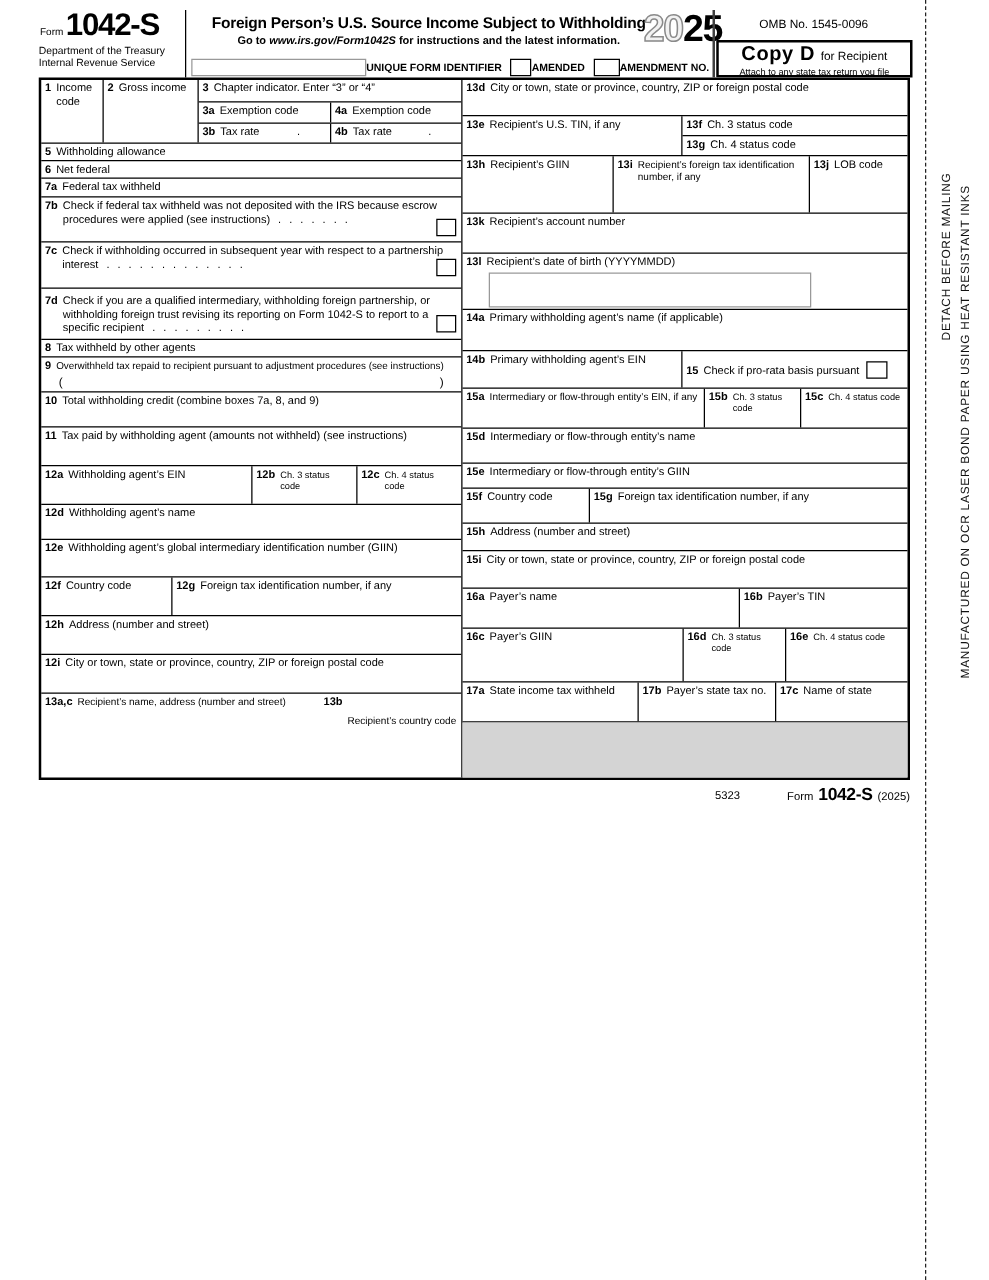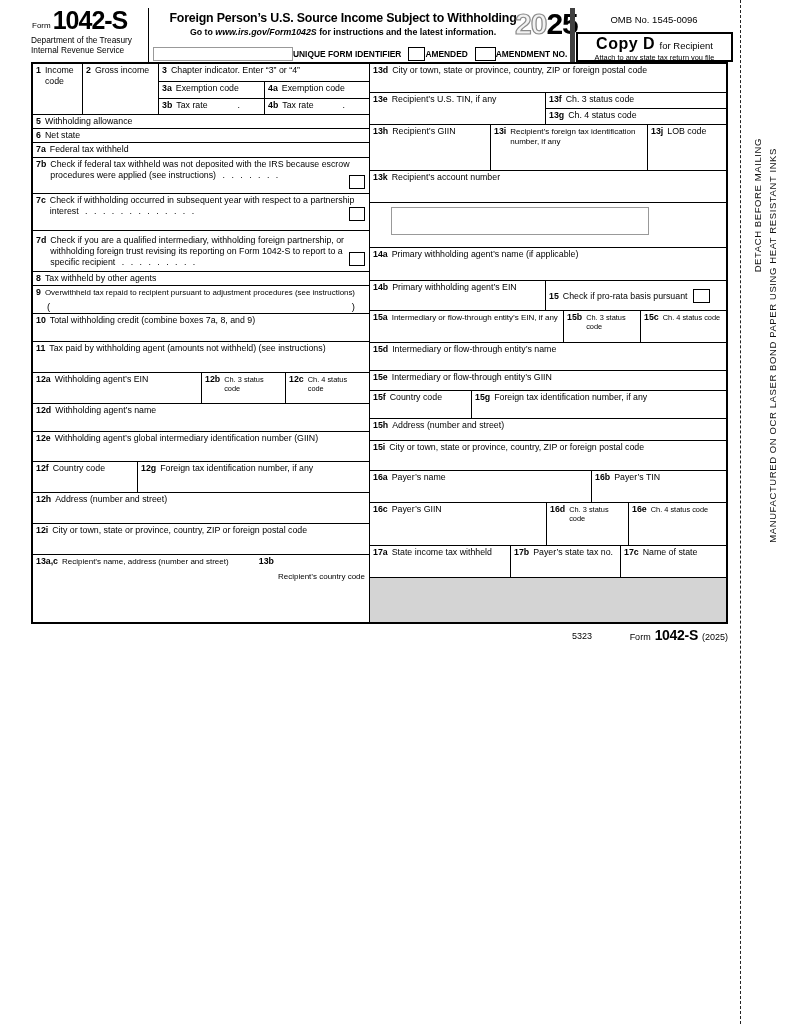--- a/index.html
+++ b/index.html
@@ -27,21 +27,21 @@
   .t1{width:382px;text-align:center;font-size:12.4px;font-weight:bold;margin-top:3px;letter-spacing:-.2px;}
   .t2{width:382px;text-align:center;font-size:8.8px;font-weight:bold;margin-top:2px;}
   .t2 .url{font-style:italic;}
   .t3{position:absolute;left:1px;bottom:1px;display:flex;align-items:center;white-space:nowrap;}
   .ufi-box{width:138px;height:12px;border:1px solid #999;background:#fff;}
   .hlab{font-size:8.4px;font-weight:bold;margin-left:0;}
   .hbox{width:15px;height:12px;border:1.3px solid #000;margin-left:7px;background:#fff;}
   .hbox.w{width:19px;}
   .year{position:absolute;left:484px;top:1px;font-size:30px;font-weight:bold;line-height:1;letter-spacing:-1px;}
   .yr-o{color:#f2f2f2;-webkit-text-stroke:1.2px #8a8a8a;}
-  .hd-right{position:absolute;left:539px;top:0;width:158px;height:54px;border-left:5px solid #404040;}
+  .hd-right{position:absolute;left:539px;top:0;width:158px;height:54px;border-left:2px solid #404040;}
   .omb{font-size:9.5px;text-align:center;margin-top:6px;}
   .copyd{position:absolute;left:1px;right:0;bottom:0;height:30px;border:2px solid #000;background:#fff;text-align:center;box-sizing:border-box;}
   .cd1{line-height:1;margin-top:2px;}
   .cd-big{font-size:16px;font-weight:bold;letter-spacing:.5px;}
   .cd-for{font-size:9.5px;}
   .cd2{font-size:7.4px;margin-top:1px;}
 
   
   .tbl{display:flex;width:697px;box-sizing:border-box;border:2px solid #000;margin-top:0;}
   .col-l{width:337px;box-sizing:border-box;border-right:1px solid #000;display:flex;flex-direction:column;}
@@ -167,21 +167,21 @@
 
         <div class="r bt" style="height:14px">
             <div class="c">
               <b class="fn">5</b>
               <span class="fl">Withholding allowance</span>
             </div>
           </div>
         <div class="r bt" style="height:14px">
             <div class="c">
               <b class="fn">6</b>
-              <span class="fl">Net state</span>
+              <span class="fl">Net federal</span>
             </div>
           </div>
         <div class="r bt" style="height:15px">
             <div class="c">
               <b class="fn">7a</b>
               <span class="fl">Federal tax withheld</span>
             </div>
           </div>
 
         <div class="r bt" style="height:36px">
@@ -348,20 +348,24 @@
 
         <div class="r bt" style="height:32px">
             <div class="c">
               <b class="fn">13k</b>
               <span class="fl">Recipient’s account number</span>
             </div>
           </div>
 
         <div class="r bt" style="height:45px">
           <div class="c blk">
+            <div style="display:flex">
+                <b class="fn">13l</b>
+                <span class="fl">Recipient’s date of birth (YYYYMMDD)</span>
+              </div>
             <div class="inbox"></div>
           </div>
         </div>
 
         <div class="r bt" style="height:33px">
             <div class="c">
               <b class="fn">14a</b>
               <span class="fl">Primary withholding agent’s name (if applicable)</span>
             </div>
           </div>

